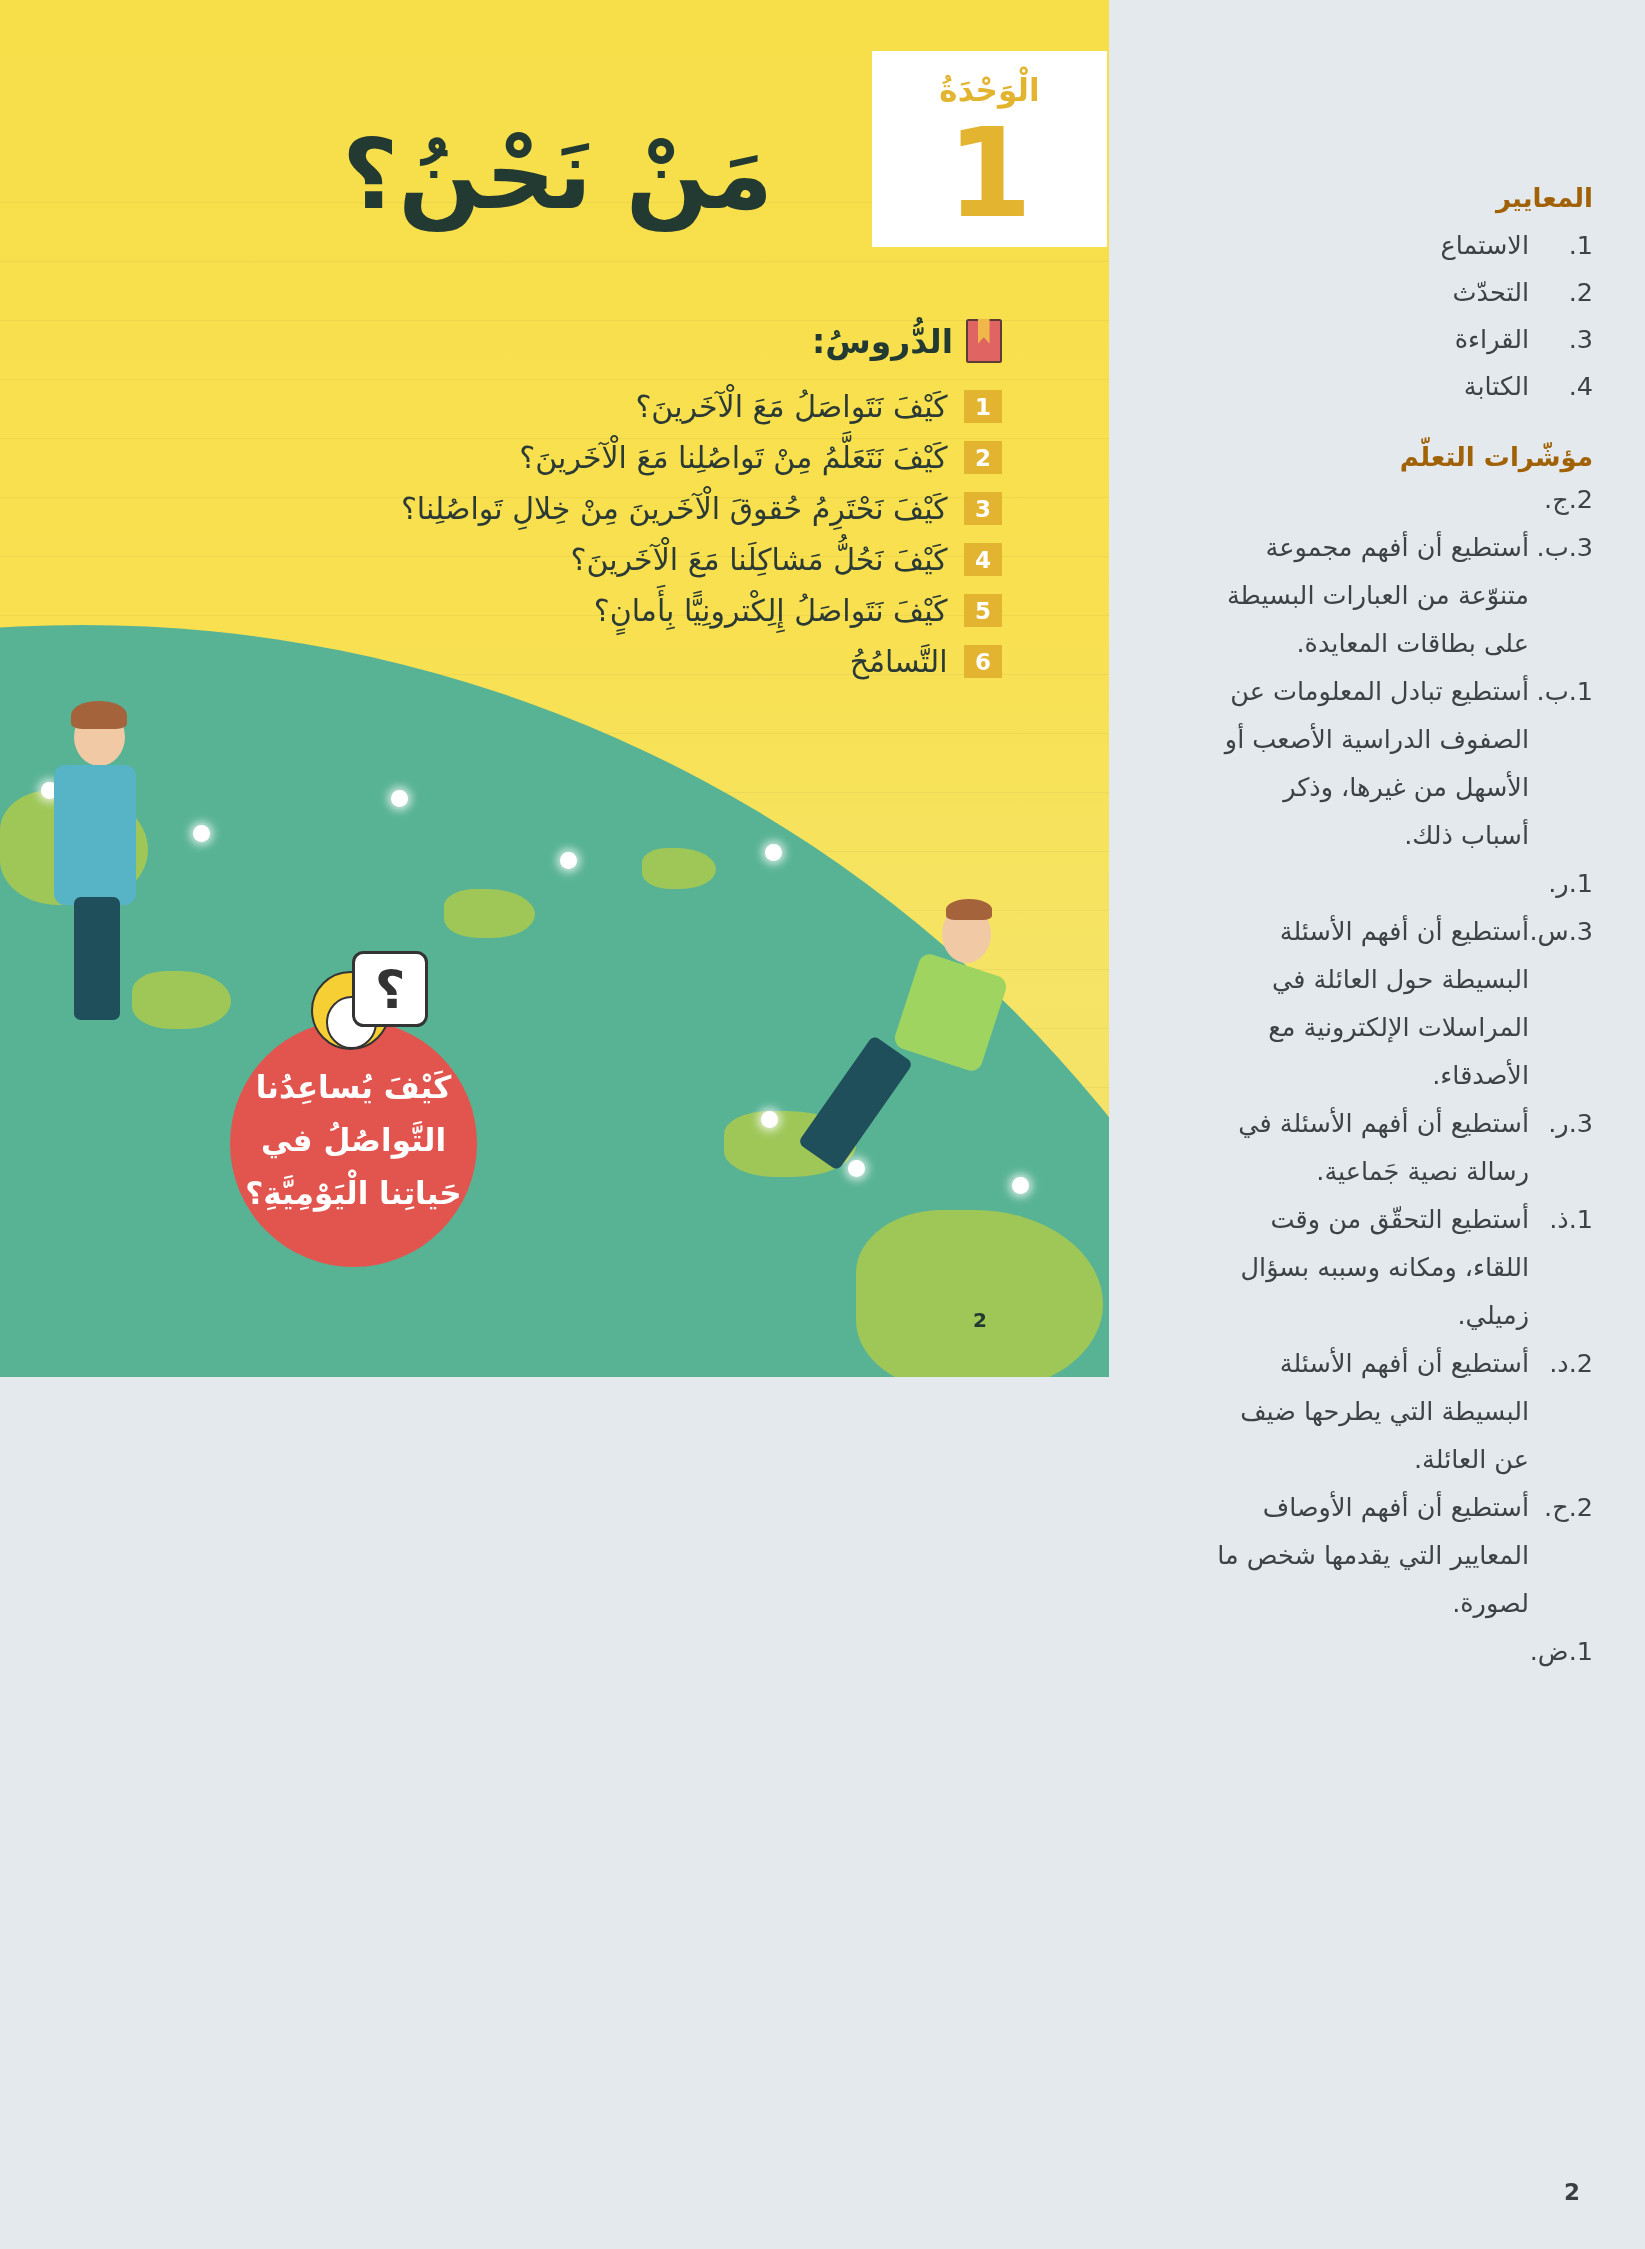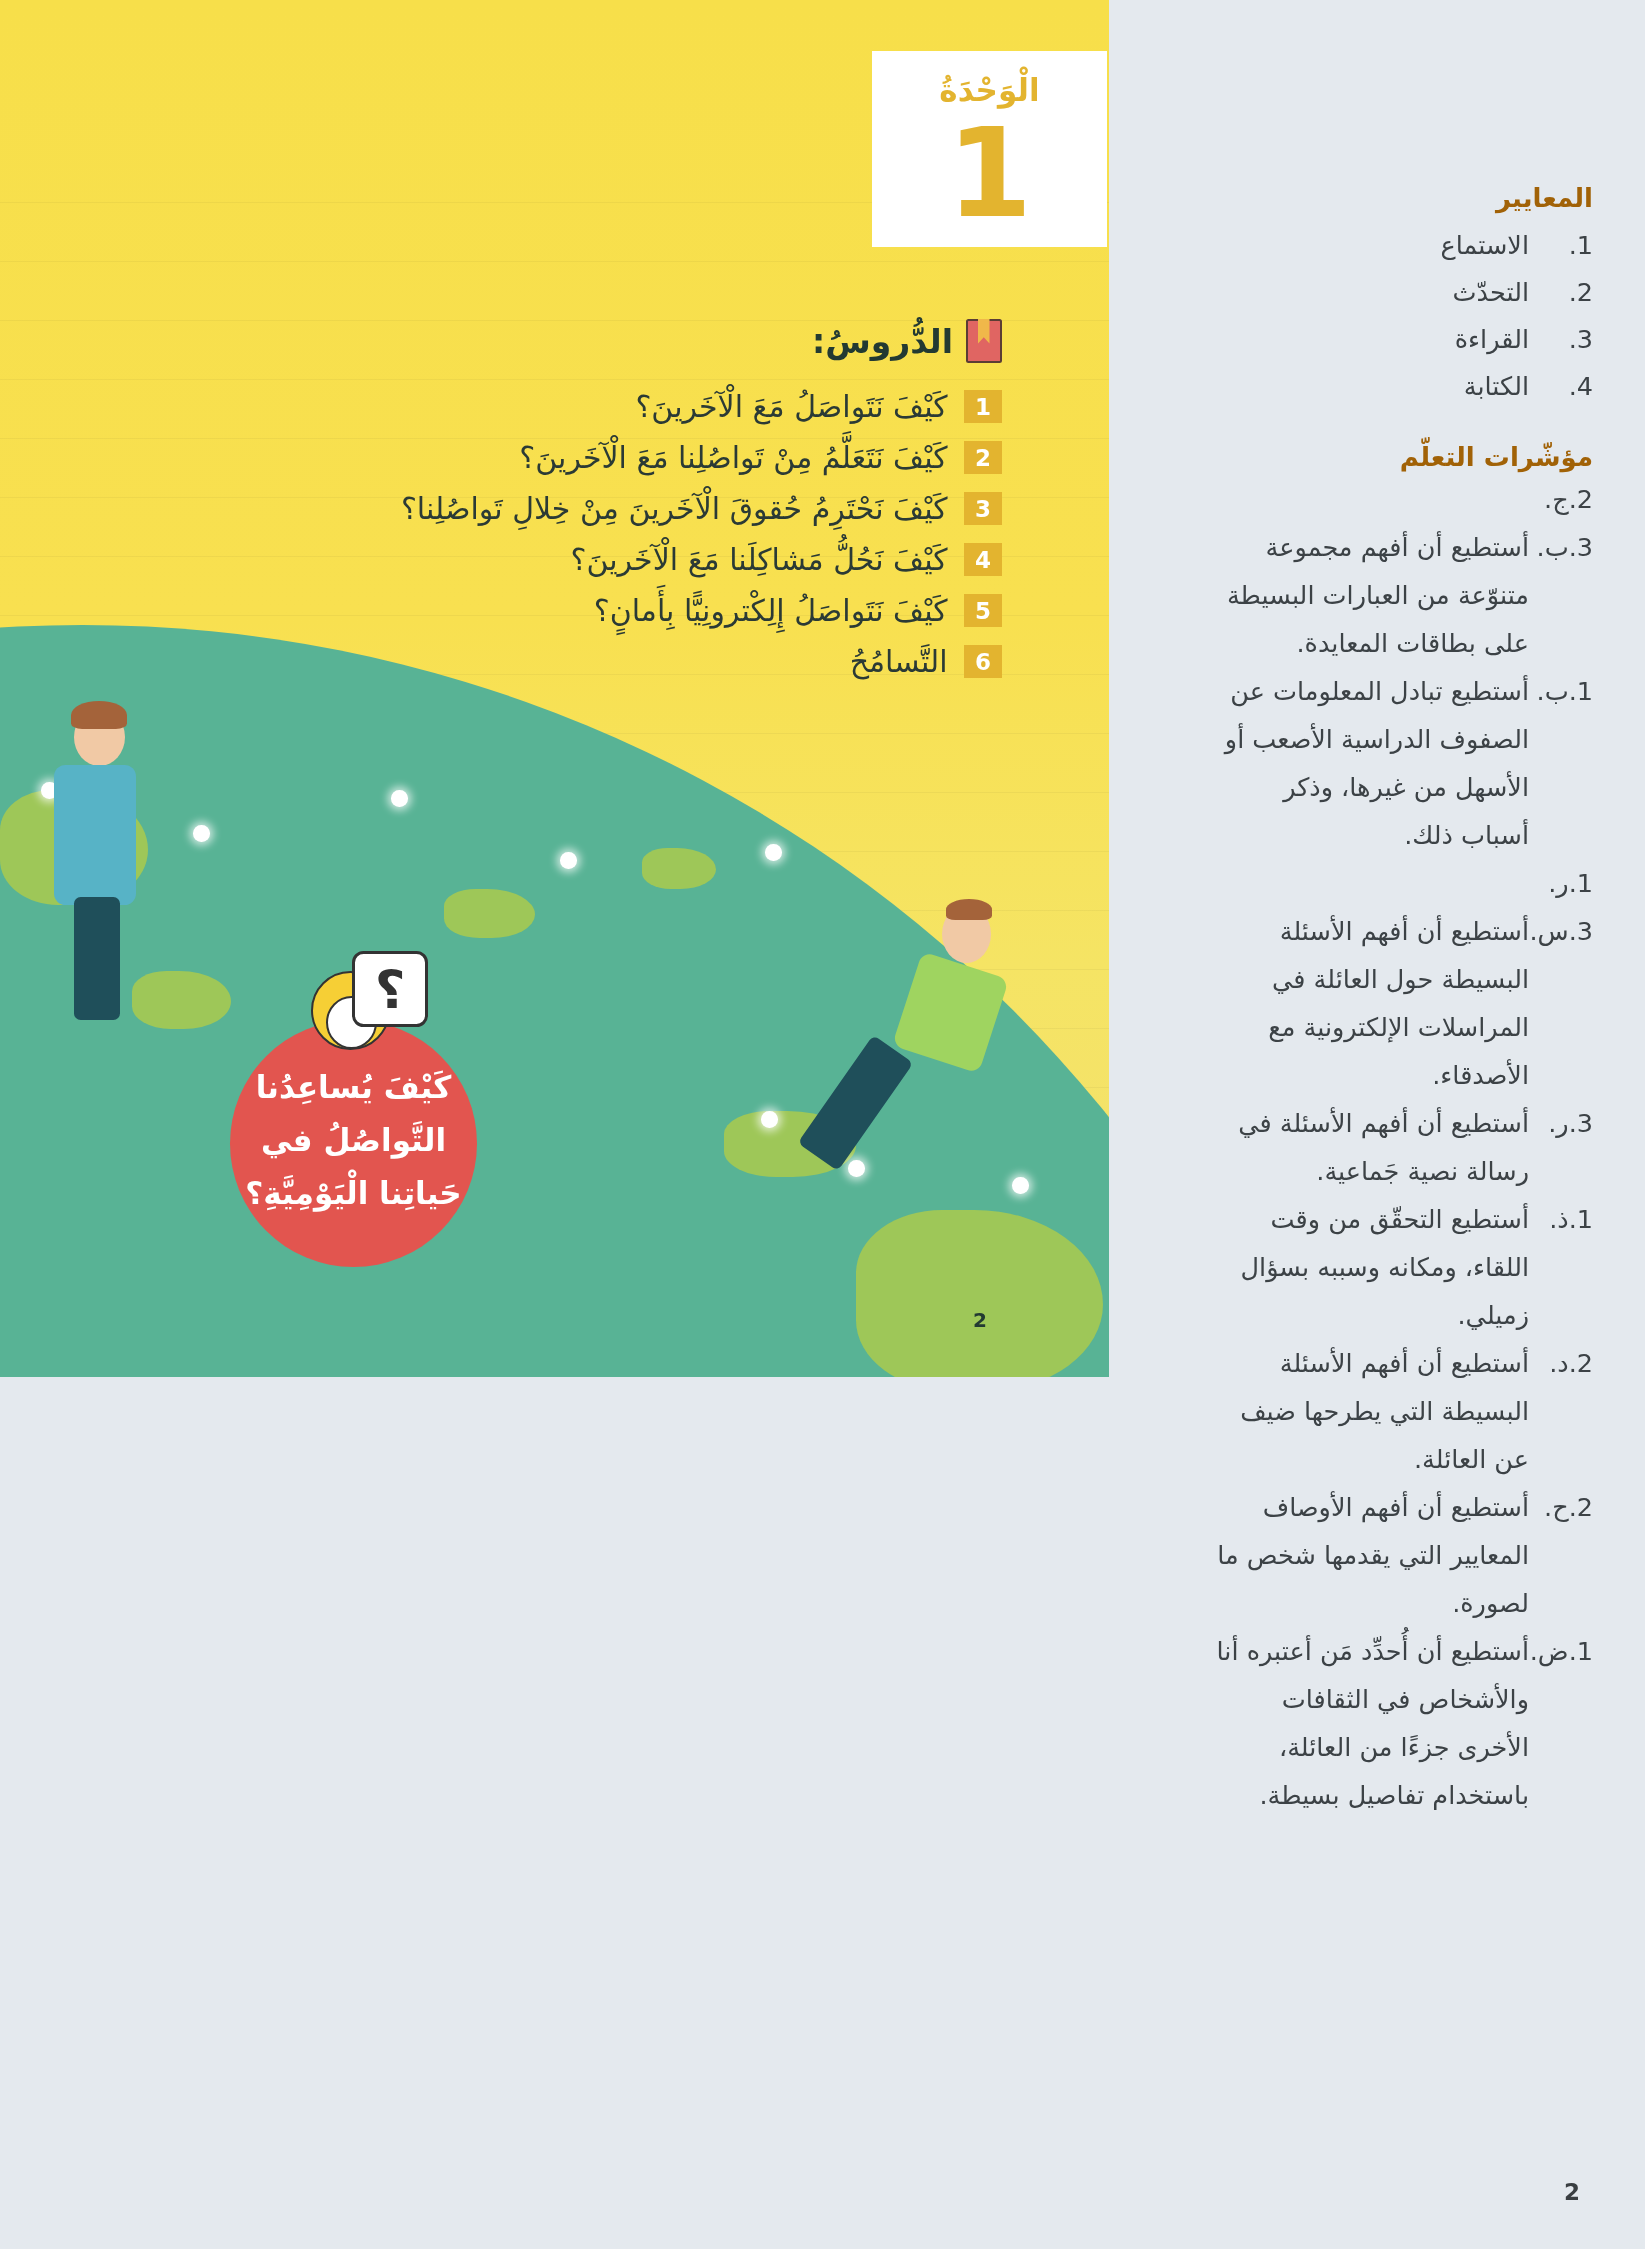--- a/index.html
+++ b/index.html
@@ -292,20 +292,21 @@
     <div class="p-hair" style="left:946px;top:899px;width:46px;height:21.4px;"></div>
     <div class="p-body" style="left:905px;top:963px;width:91px;height:99px;background:#9fd460;transform:rotate(18deg);"></div>
     <div class="p-legs" style="left:831px;top:1037px;width:49px;height:132px;transform:rotate(35deg);"></div>
   </div>
 
   <div class="unit-box">
     <span class="unit-label">الْوَحْدَةُ</span>
     <span class="unit-number">1</span>
   </div>
 
+  <div class="cover-title">مَنْ نَحْنُ؟</div>
 
   <div class="lessons">
     <div class="lessons-head">
       <span class="book-icon"></span>
       <span class="lessons-title">الدُّروسُ:</span>
     </div>
     <div class="lesson">
       <span class="lesson-num">1</span>
       <span class="lesson-text">كَيْفَ نَتَواصَلُ مَعَ الْآخَرينَ؟</span>
     </div>
@@ -395,18 +396,17 @@
   <div class="ind-item">
     <span class="ind-code">2.د.</span>
     <span class="ind-text">أستطيع أن أفهم الأسئلة البسيطة التي يطرحها ضيف عن العائلة.</span>
   </div>
   <div class="ind-item">
     <span class="ind-code">2.ح.</span>
     <span class="ind-text">أستطيع أن أفهم الأوصاف المعايير التي يقدمها شخص ما لصورة.</span>
   </div>
   <div class="ind-item">
     <span class="ind-code">1.ض.</span>
-    <span class="ind-text">أستطيع أن أُحدِّد مَن أعتبره أنا والأشخاص في الثقافات الأخرى جزءًا من العائلة، باستخدام تفاصيل بسيطة.</span>
   </div>
 </div>
 
 <div class="page-num">2</div>
 
 
 </body></html>

